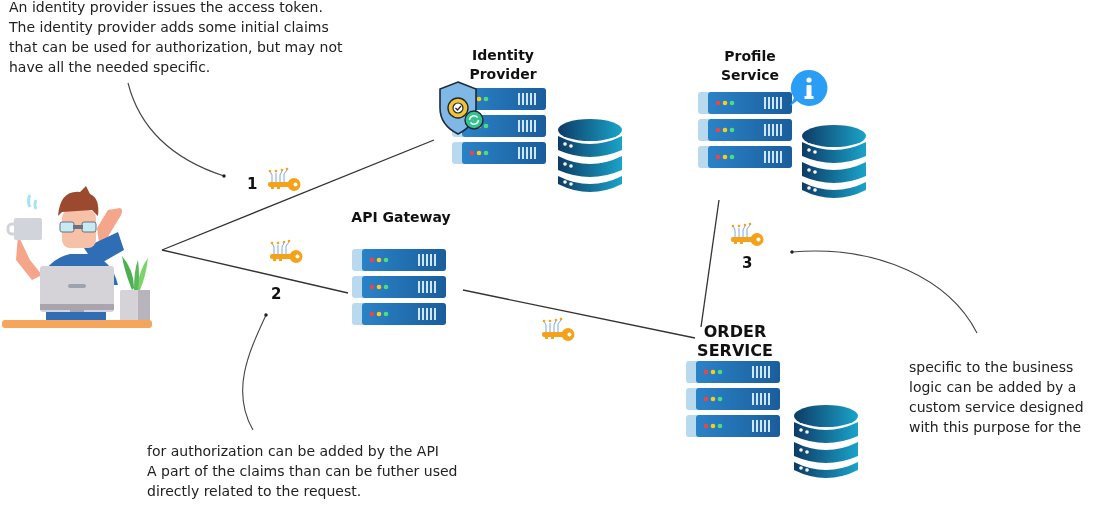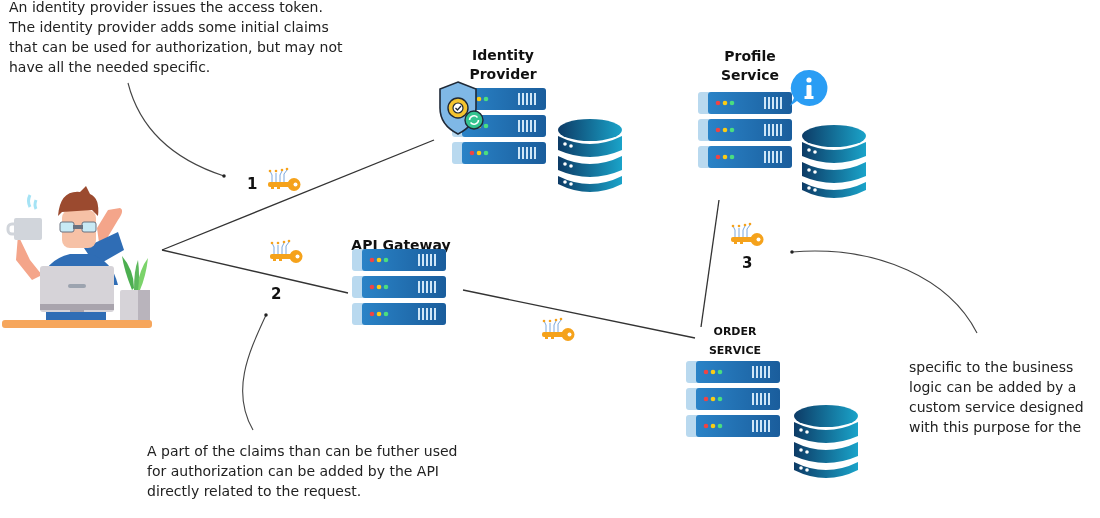--- a/index.html
+++ b/index.html
@@ -29,44 +29,44 @@
 </svg>
 
 <div class="note" style="left:9px; top:-3px;">
   <div>An identity provider issues the access token.</div>
   <div>The identity provider adds some initial claims</div>
   <div>that can be used for authorization, but may not</div>
   <div>have all the needed specific.</div>
 </div>
 
 <div class="note" style="left:147px; top:441px;">
+  <div>for authorization can be added by the API</div>
   <div>A part of the claims than can be futher used</div>
-  <div>for authorization can be added by the API</div>
   <div>directly related to the request.</div>
 </div>
 
 <div class="note" style="left:909px; top:357px;">
   <div>specific to the business</div>
   <div>logic can be added by a</div>
   <div>custom service designed</div>
   <div>with this purpose for the</div>
 </div>
 
 <div class="label" style="left:440px; top:46px; width:126px;">
   <div>Identity</div>
   <div>Provider</div>
 </div>
 <div class="label" style="left:690px; top:47px; width:120px;">
   <div>Profile</div>
   <div>Service</div>
 </div>
-<div class="label" style="left:326px; top:236px; width:150px;">
+<div class="label" style="left:326px; top:208px; width:150px;">
   <div>API Gateway</div>
 </div>
-<div class="label" style="left:675px; top:322px; width:120px; font-size:11px;">
+<div class="label" style="left:675px; top:322px; width:120px; font-size:16px;">
   <div>ORDER</div>
   <div>SERVICE</div>
 </div>
 
 <div class="step" style="left:247px; top:175px;">1</div>
 <div class="step" style="left:271px; top:285px;">2</div>
 <div class="step" style="left:742px; top:254px;">3</div>
 
 <div class="abs" style="left:452px; top:88px;">
   <svg width="94" height="76" viewBox="0 0 94 76">

